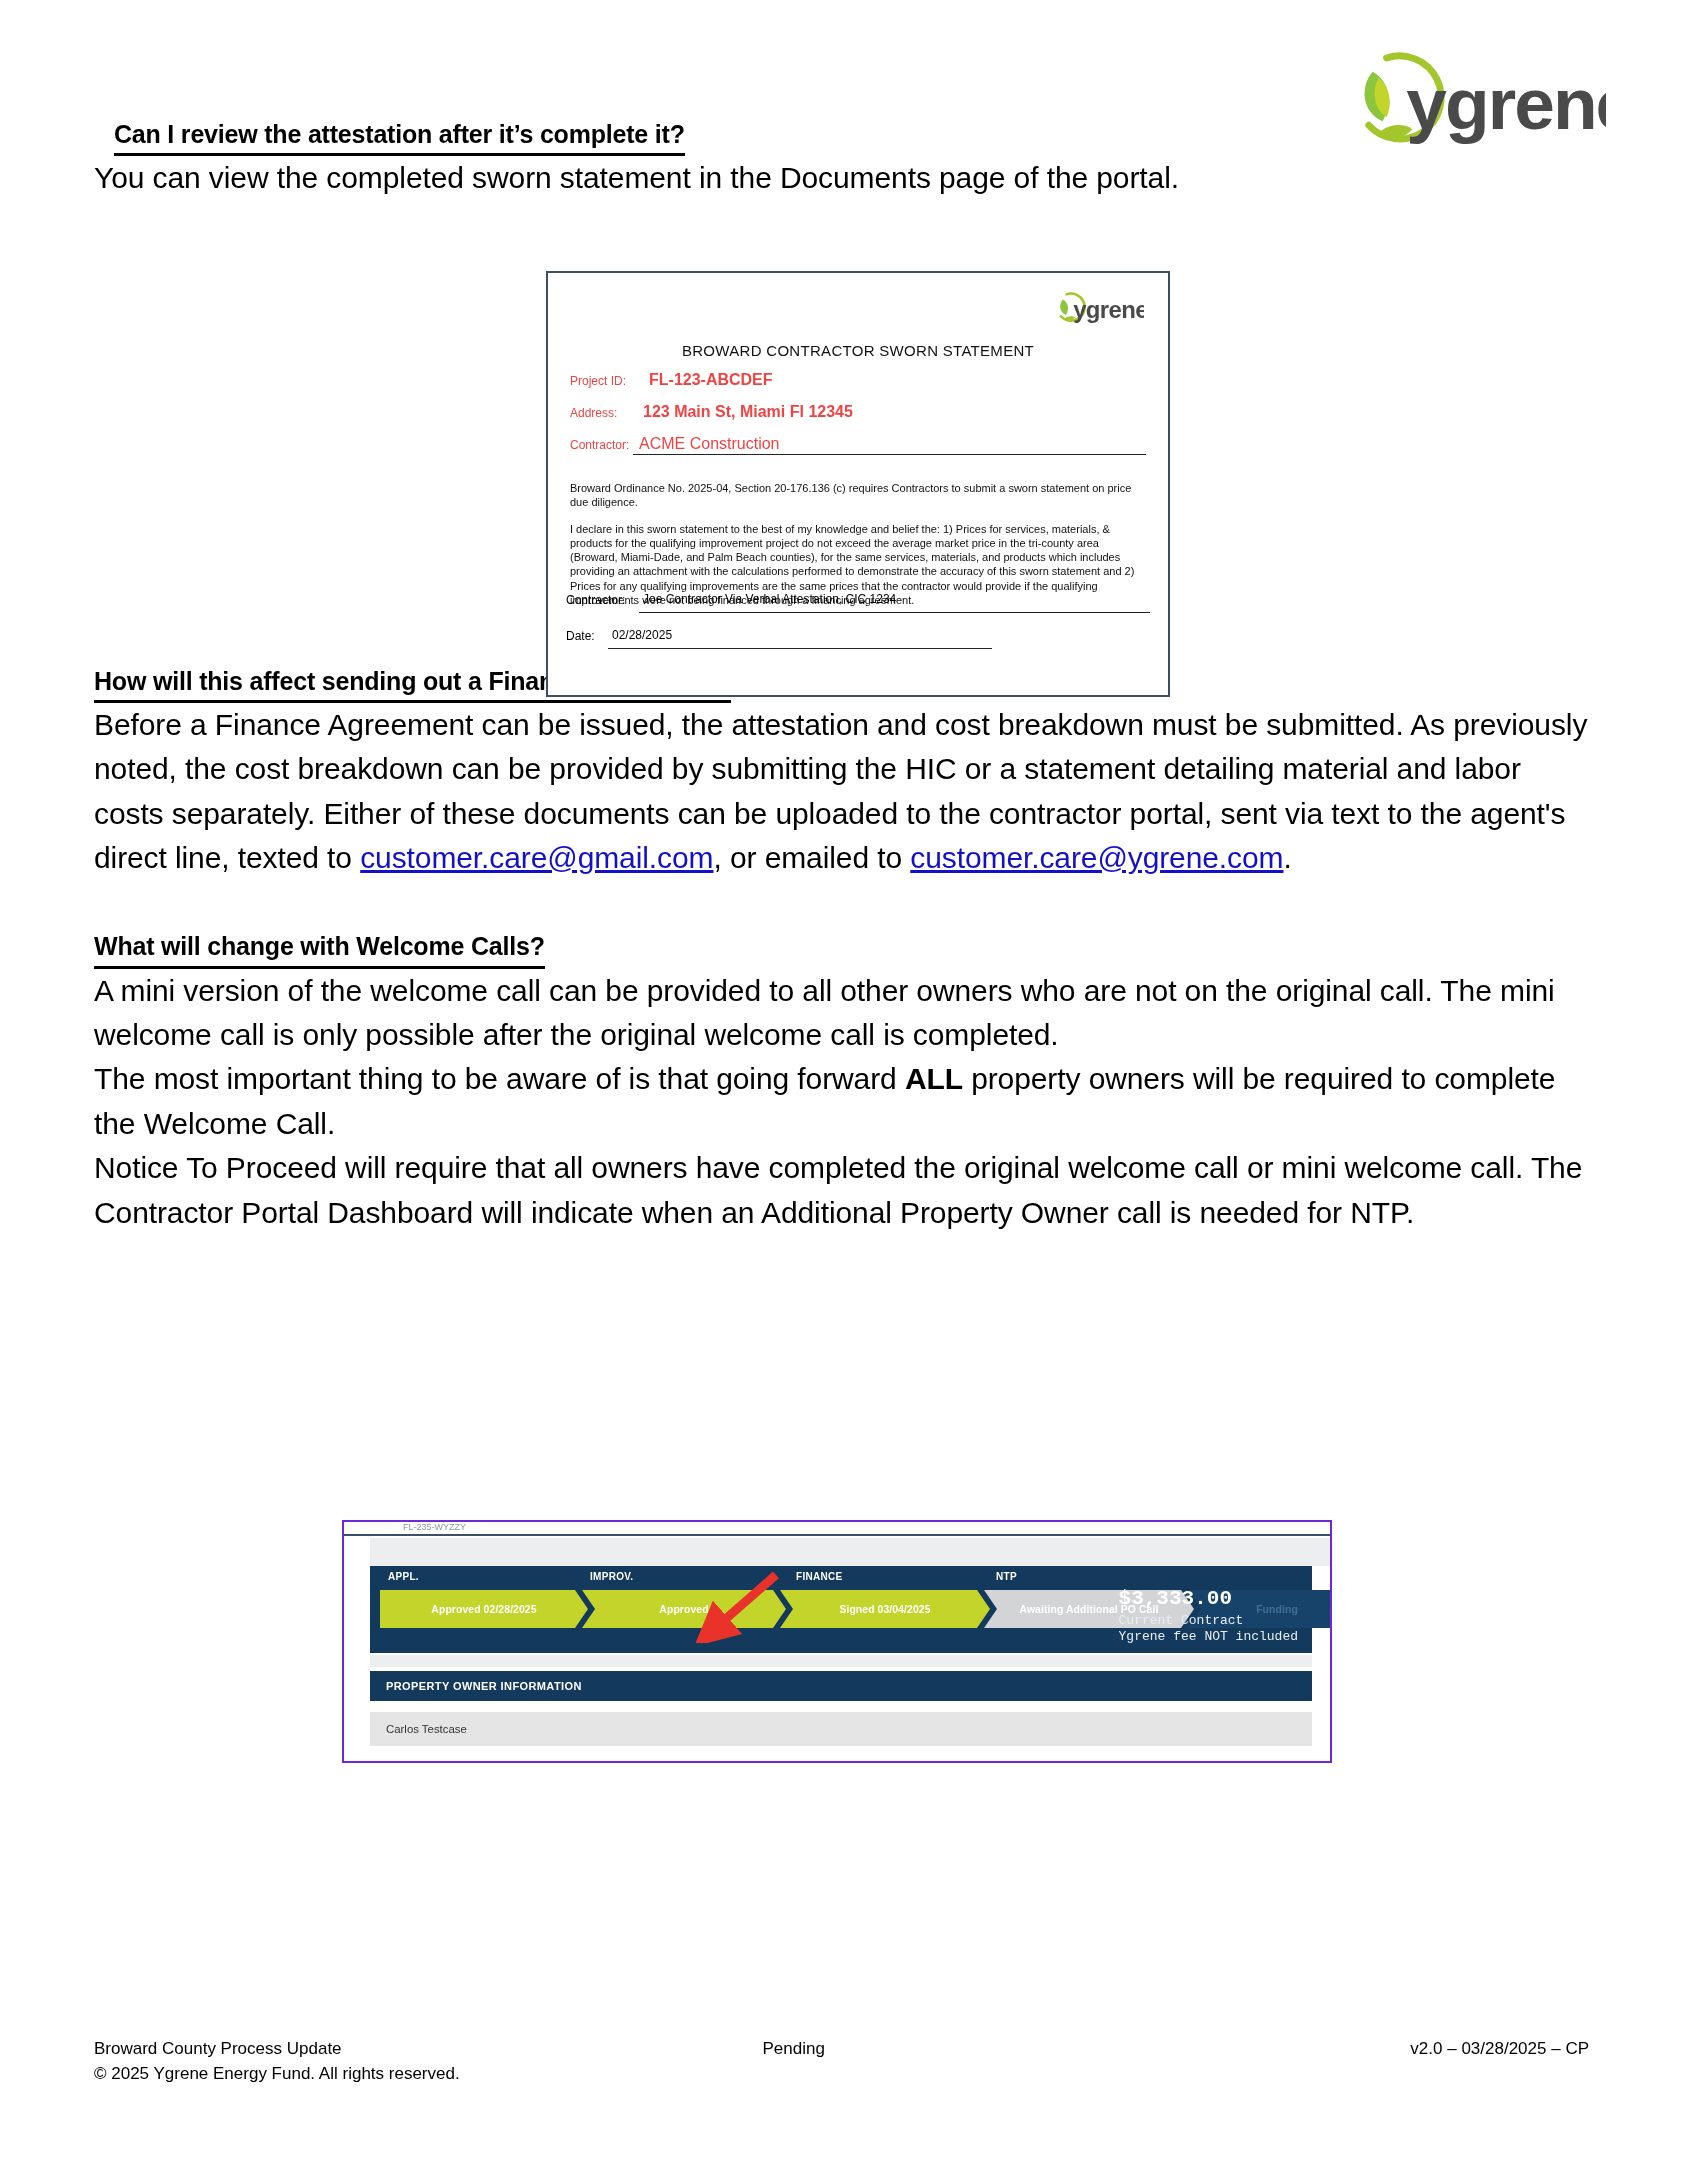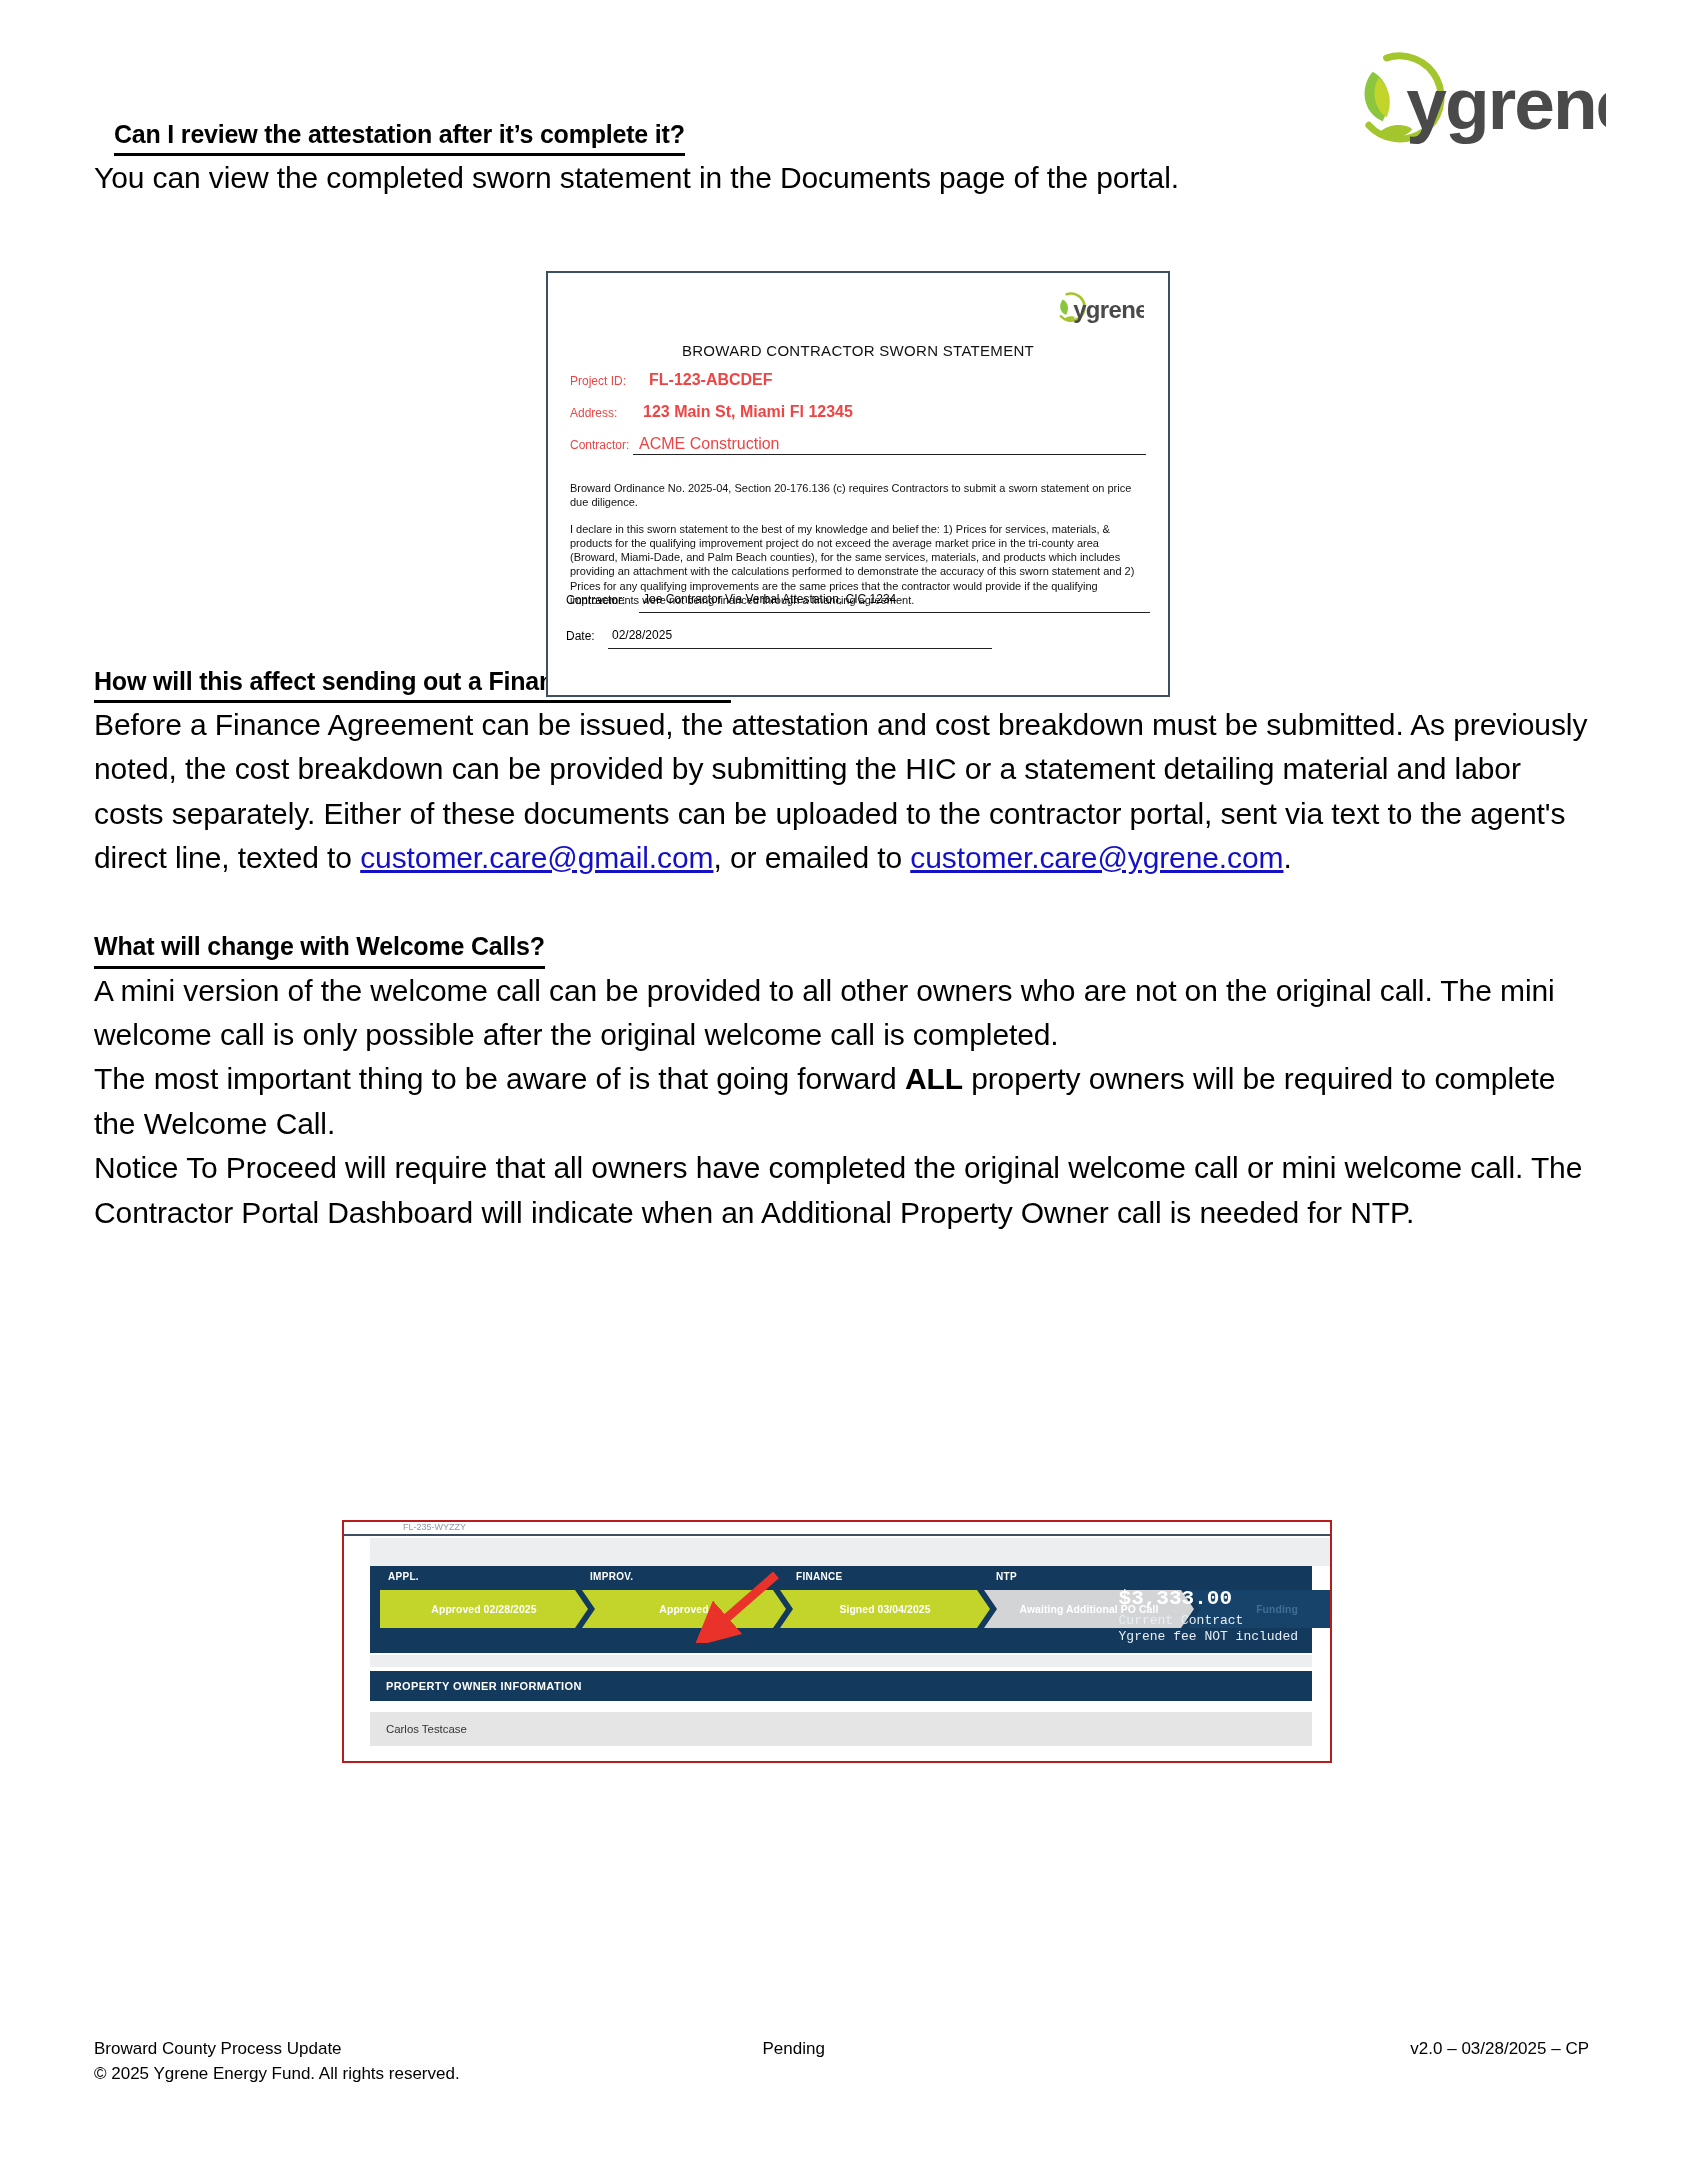--- a/index.html
+++ b/index.html
@@ -68,21 +68,21 @@
   .sign-block { position:absolute; left:18px; right:18px; bottom:46px; }
   .sign-row { position:relative; font-size:12px; height:22px; margin-top:14px; }
   .sign-row .lbl { position:absolute; left:0; top:2px; }
   .sign-row .val { position:absolute; top:1px; }
   .sign-row .ruleline { position:absolute; left:0; right:0; bottom:0; border-bottom:1px solid #222; }
 
   
   .fig-portal {
     position:absolute; left:342px; top:1520px;
     width:990px; height:243px;
-    border:2px solid #b91c1c; background:#ffffff; box-sizing:border-box;
+    border:2px solid #6d28d9; background:#ffffff; box-sizing:border-box;
     overflow:hidden;
   }
   .portal-crop { position:relative; width:100%; height:100%; background:#ffffff; }
   .portal-topline {
     position:absolute; left:0; top:0; width:100%; height:14px;
     background:#fff; color:#8c97a5; font-size:9px; padding-left:59px;
     box-sizing:border-box; overflow:hidden; white-space:nowrap;
     border-bottom:2px solid #3d4f63;
   }
   .portal-greybar { position:absolute; left:26px; top:16px; right:0; height:28px; background:#eceef0; }

